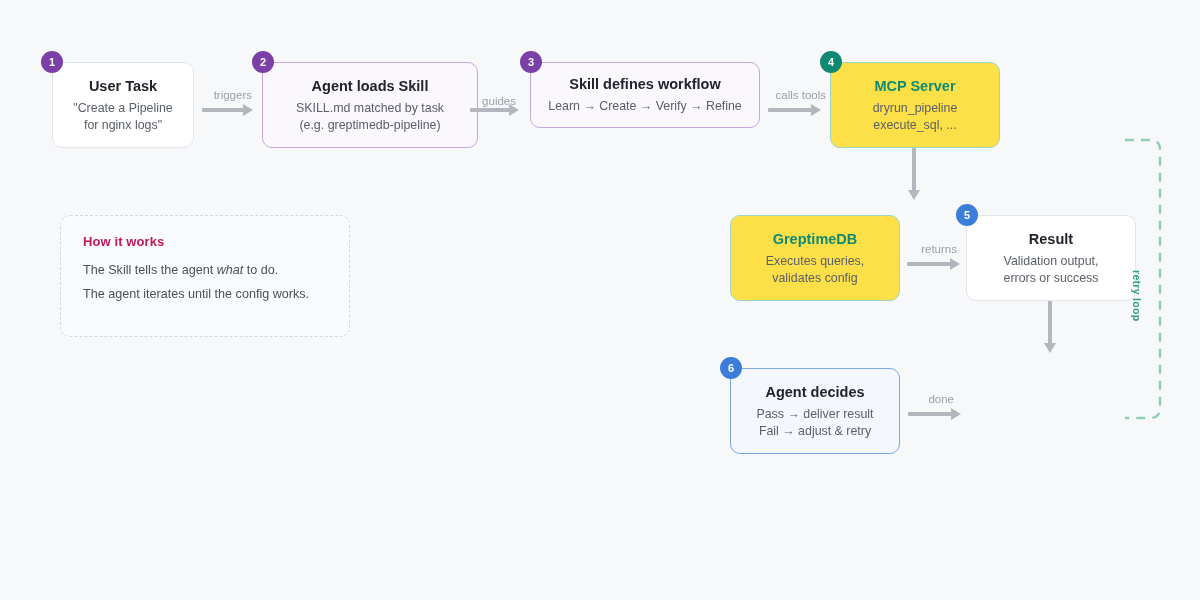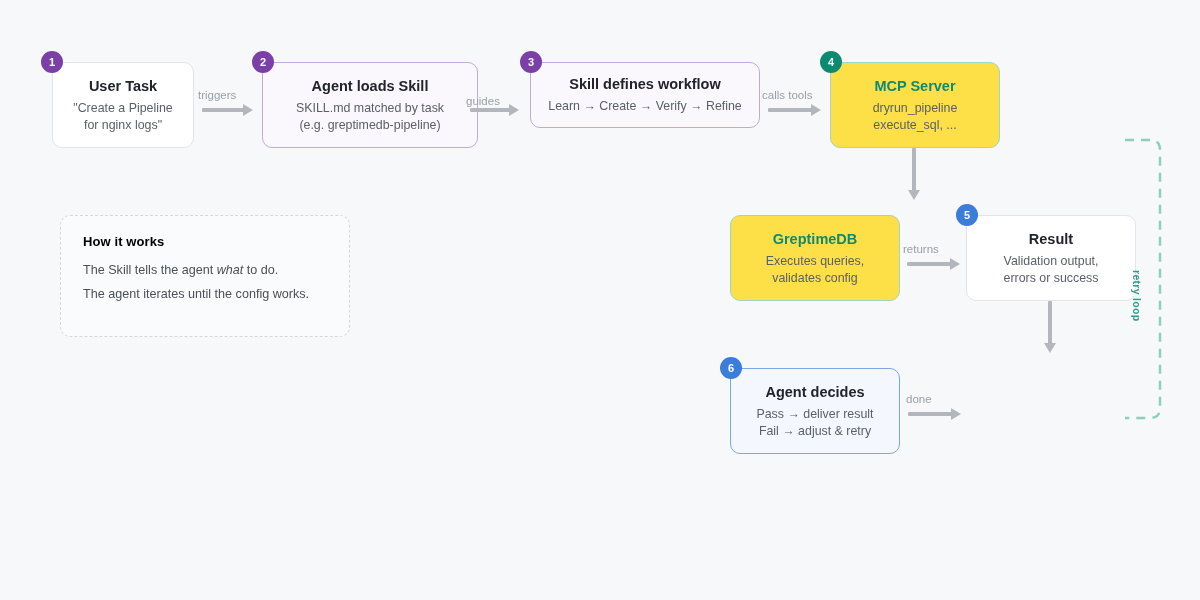--- a/index.html
+++ b/index.html
@@ -115,41 +115,41 @@
     width: 0; height: 0;
     border-left: 6px solid transparent;
     border-right: 6px solid transparent;
     border-top: 10px solid #b3b7bd;
   }
   .arrow-label {
     position: absolute;
     font-size: 11.5px;
     color: #9aa0a8;
     white-space: nowrap;
-    text-align: left;
+    text-align: right;
   }
 
   
   .panel {
     position: absolute;
     left: 60px;
     top: 215px;
     width: 290px;
     height: 122px;
     box-sizing: border-box;
     background: #fafbfc;
     border: 1px dashed #d3d7de;
     border-radius: 10px;
     padding: 18px 22px;
   }
   .panel h3 {
     margin: 0 0 12px 0;
     font-size: 13px;
     font-weight: bold;
-    color: #000000;
+    color: #be185d;
     letter-spacing: 0.1px;
   }
   .panel p {
     margin: 0 0 6px 0;
     font-size: 12.6px;
     color: #4b5058;
     line-height: 18px;
     white-space: nowrap;
   }
   .panel p:last-child { margin-bottom: 0; }

